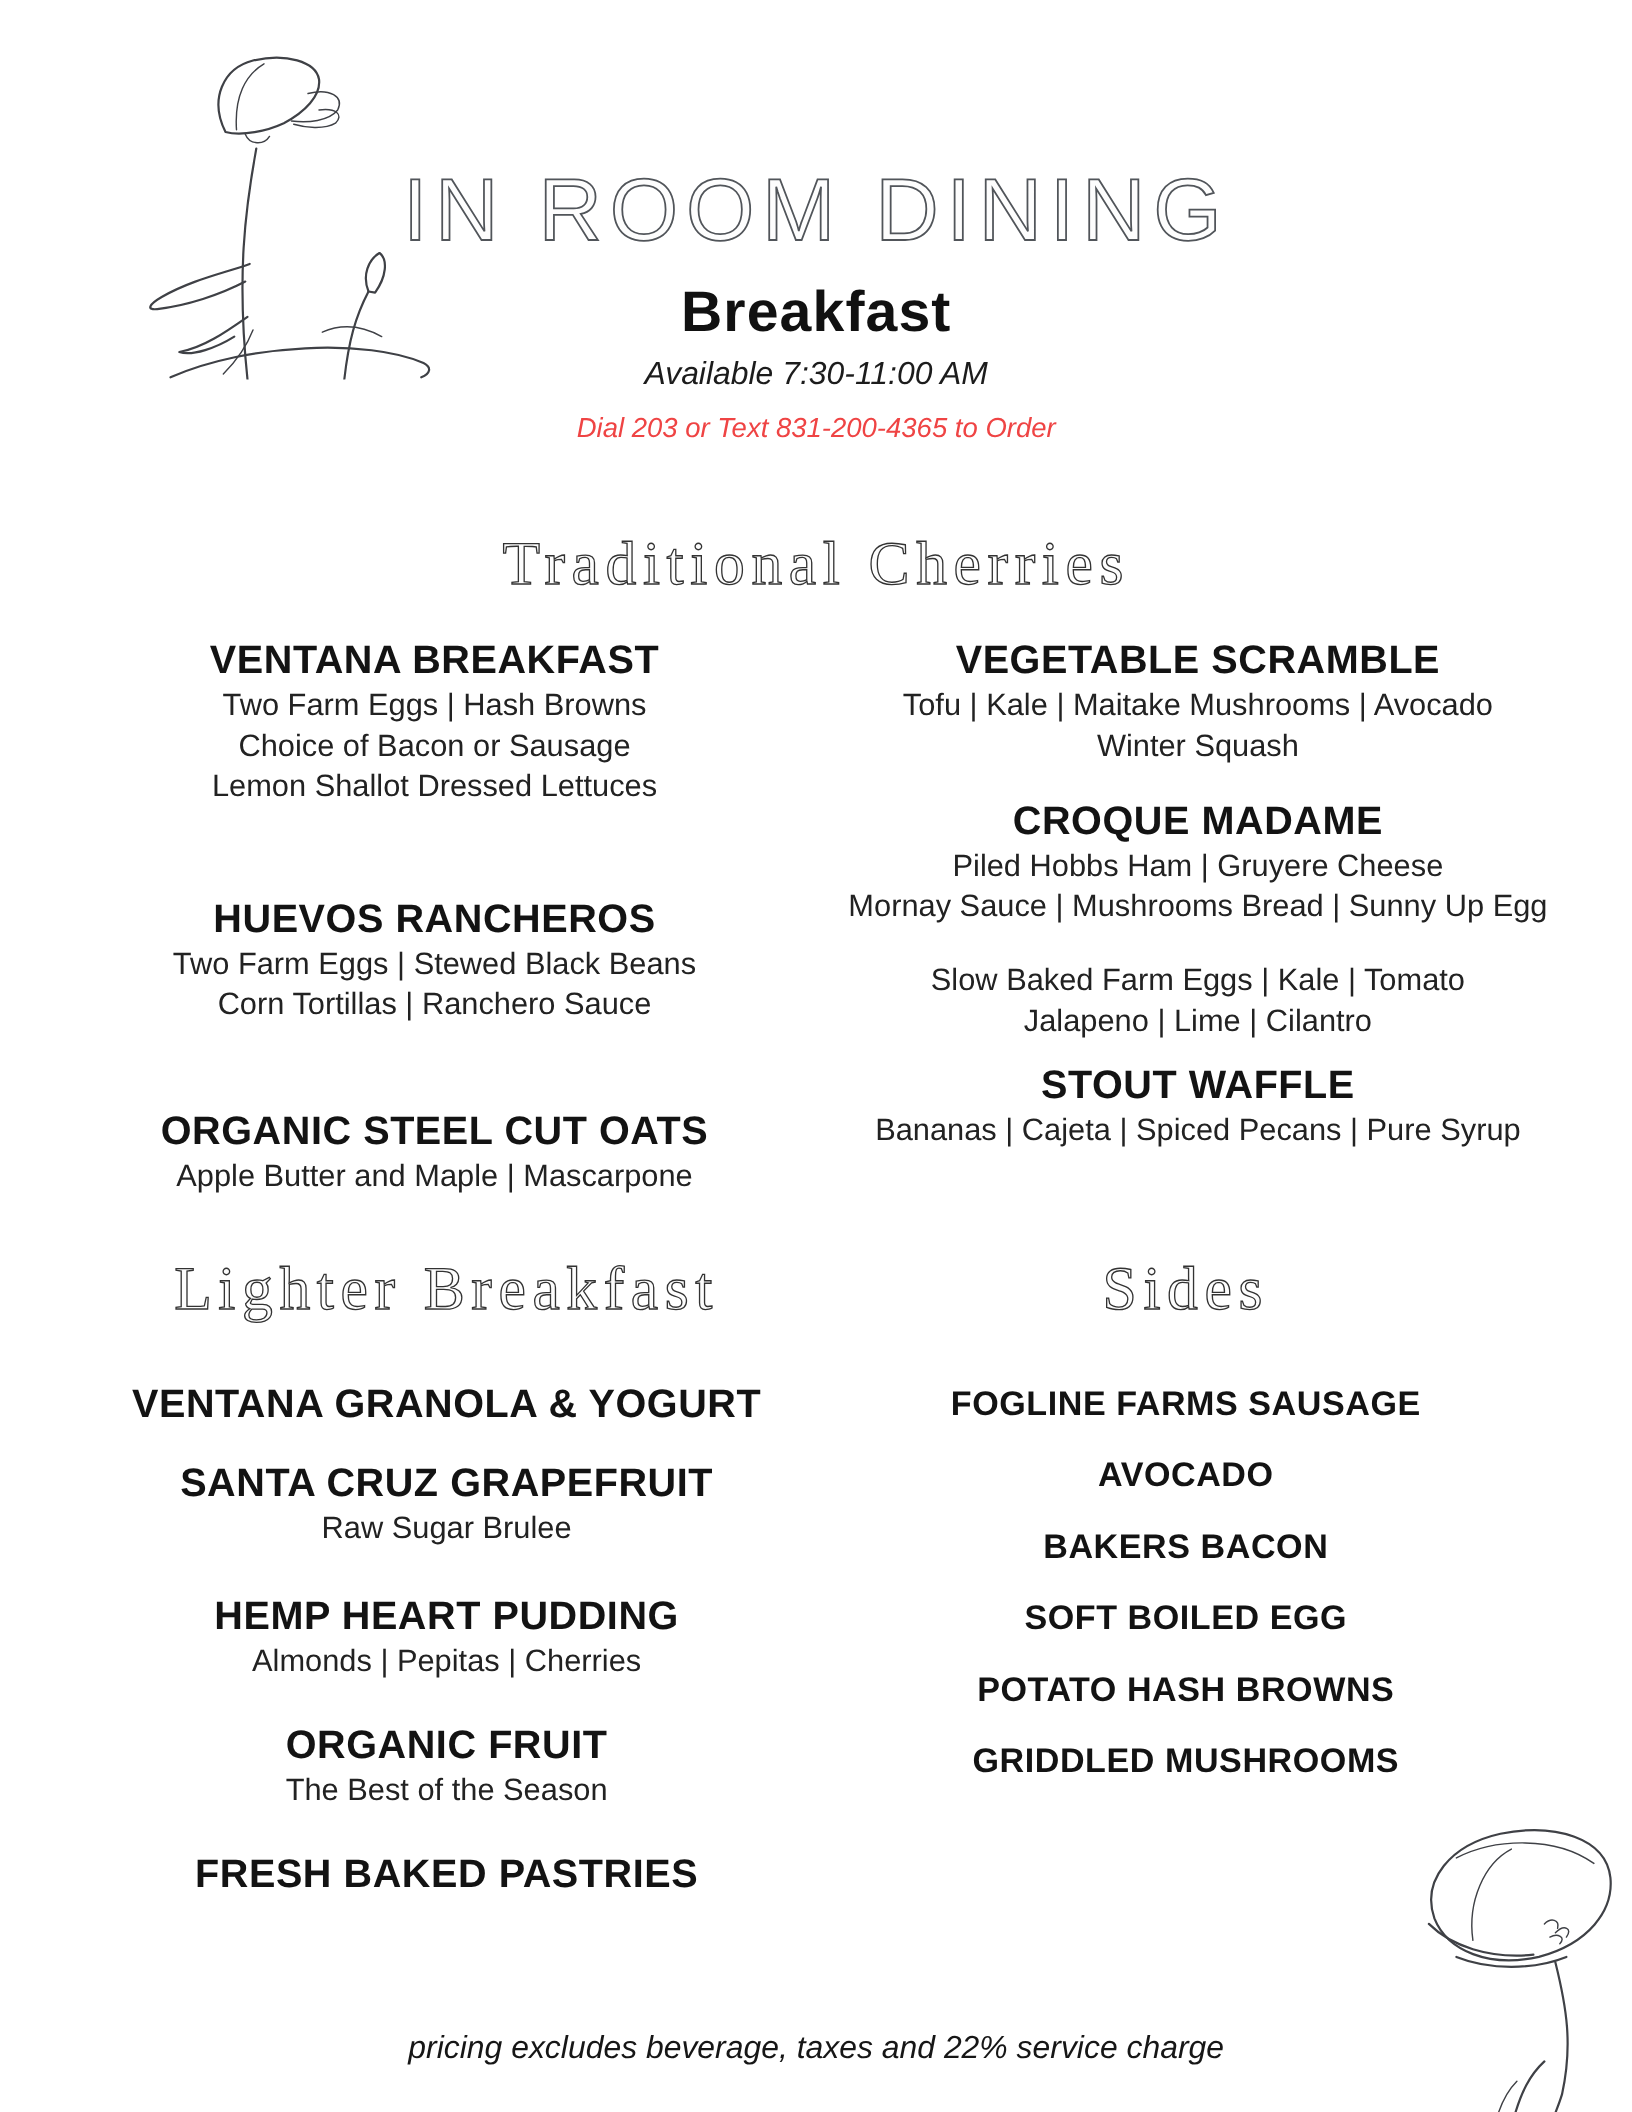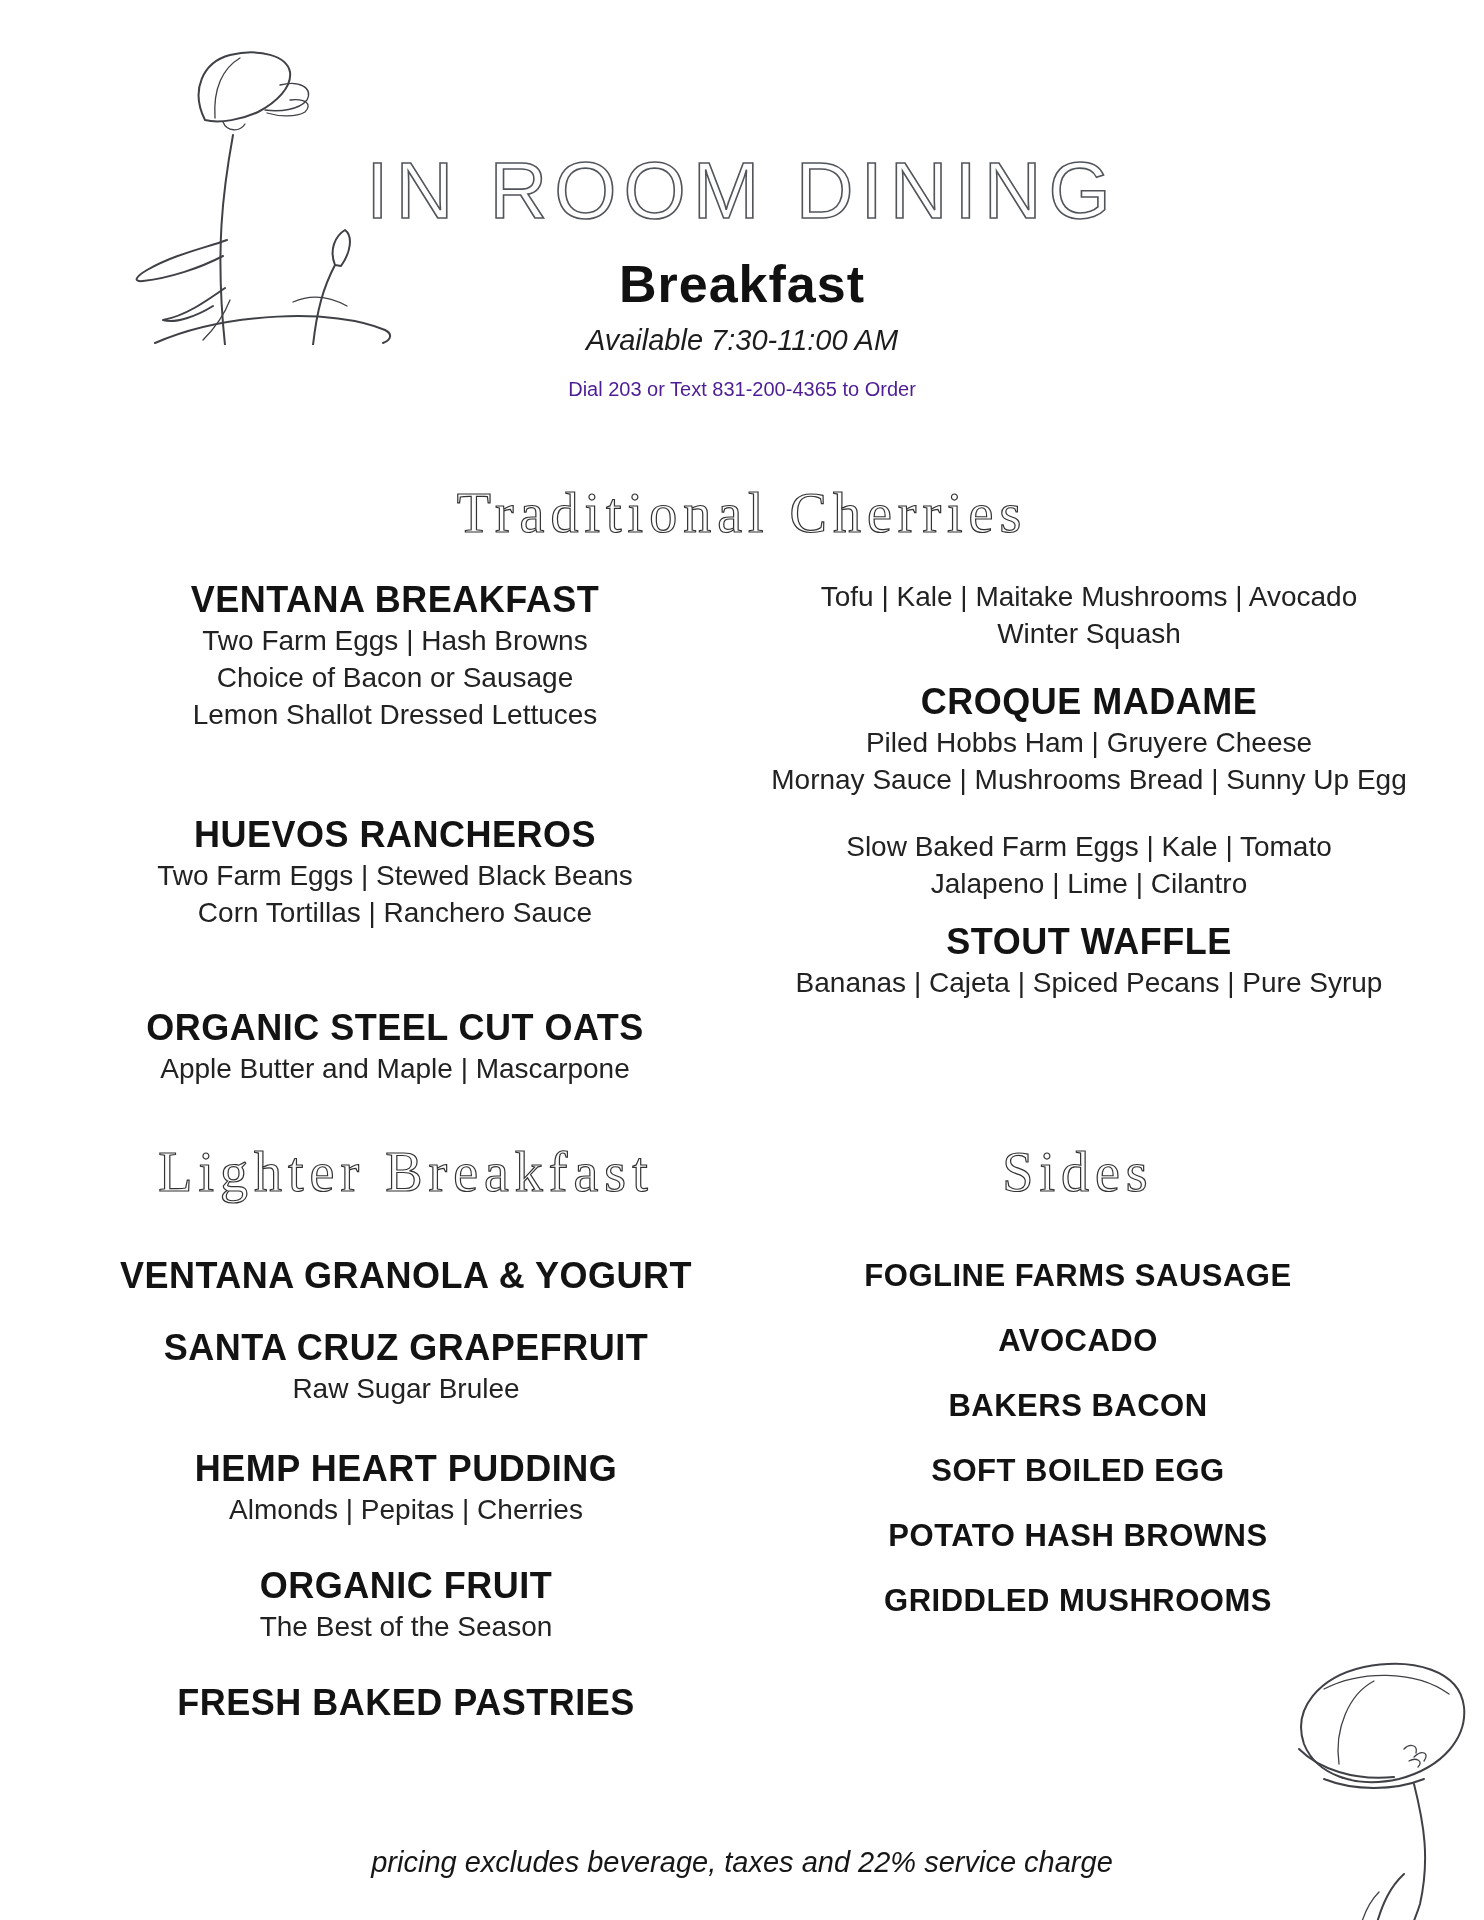--- a/index.html
+++ b/index.html
@@ -26,21 +26,21 @@
     font-size:80px;line-height:85px;letter-spacing:7px;
     color:#fdfdfd;
     -webkit-text-stroke:1.6px #51555a;
     font-family:"Liberation Sans",sans-serif;
   }
   .menu-name{
     font-size:52px;line-height:55px;font-weight:700;color:#111;
     margin-top:24px;letter-spacing:1px;
   }
   .availability{font-size:29px;line-height:36px;font-style:italic;color:#1c1c1c;margin-top:10px;}
-  .order-line{font-size:20px;line-height:38px;color:#4c1d95;margin-top:12px;}
+  .order-line{font-size:25px;line-height:38px;font-style:italic;color:#ef4444;margin-top:12px;}
 
   
   .section-heading{
     text-align:center;
     font-family:"Liberation Serif",serif;
     font-size:56px;line-height:64px;letter-spacing:6px;
     color:#fdfdfd;
     -webkit-text-stroke:1.2px #333333;
   }
   .heading-traditional{margin-top:73px;}
@@ -136,20 +136,21 @@
         <div class="ds">Two Farm Eggs | Stewed Black Beans</div>
         <div class="ds">Corn Tortillas | Ranchero Sauce</div>
       </div>
       <div class="mi mt75">
         <div class="nm">ORGANIC STEEL CUT OATS</div>
         <div class="ds">Apple Butter and Maple | Mascarpone</div>
       </div>
     </div>
     <div class="col">
       <div class="mi">
+        <div class="nm">VEGETABLE SCRAMBLE</div>
         <div class="ds">Tofu | Kale | Maitake Mushrooms | Avocado</div>
         <div class="ds">Winter Squash</div>
       </div>
       <div class="mi mt28">
         <div class="nm">CROQUE MADAME</div>
         <div class="ds">Piled Hobbs Ham | Gruyere Cheese</div>
         <div class="ds">Mornay Sauce | Mushrooms Bread | Sunny Up Egg</div>
       </div>
       <div class="mi mt30">
         <div class="ds">Slow Baked Farm Eggs | Kale | Tomato</div>

